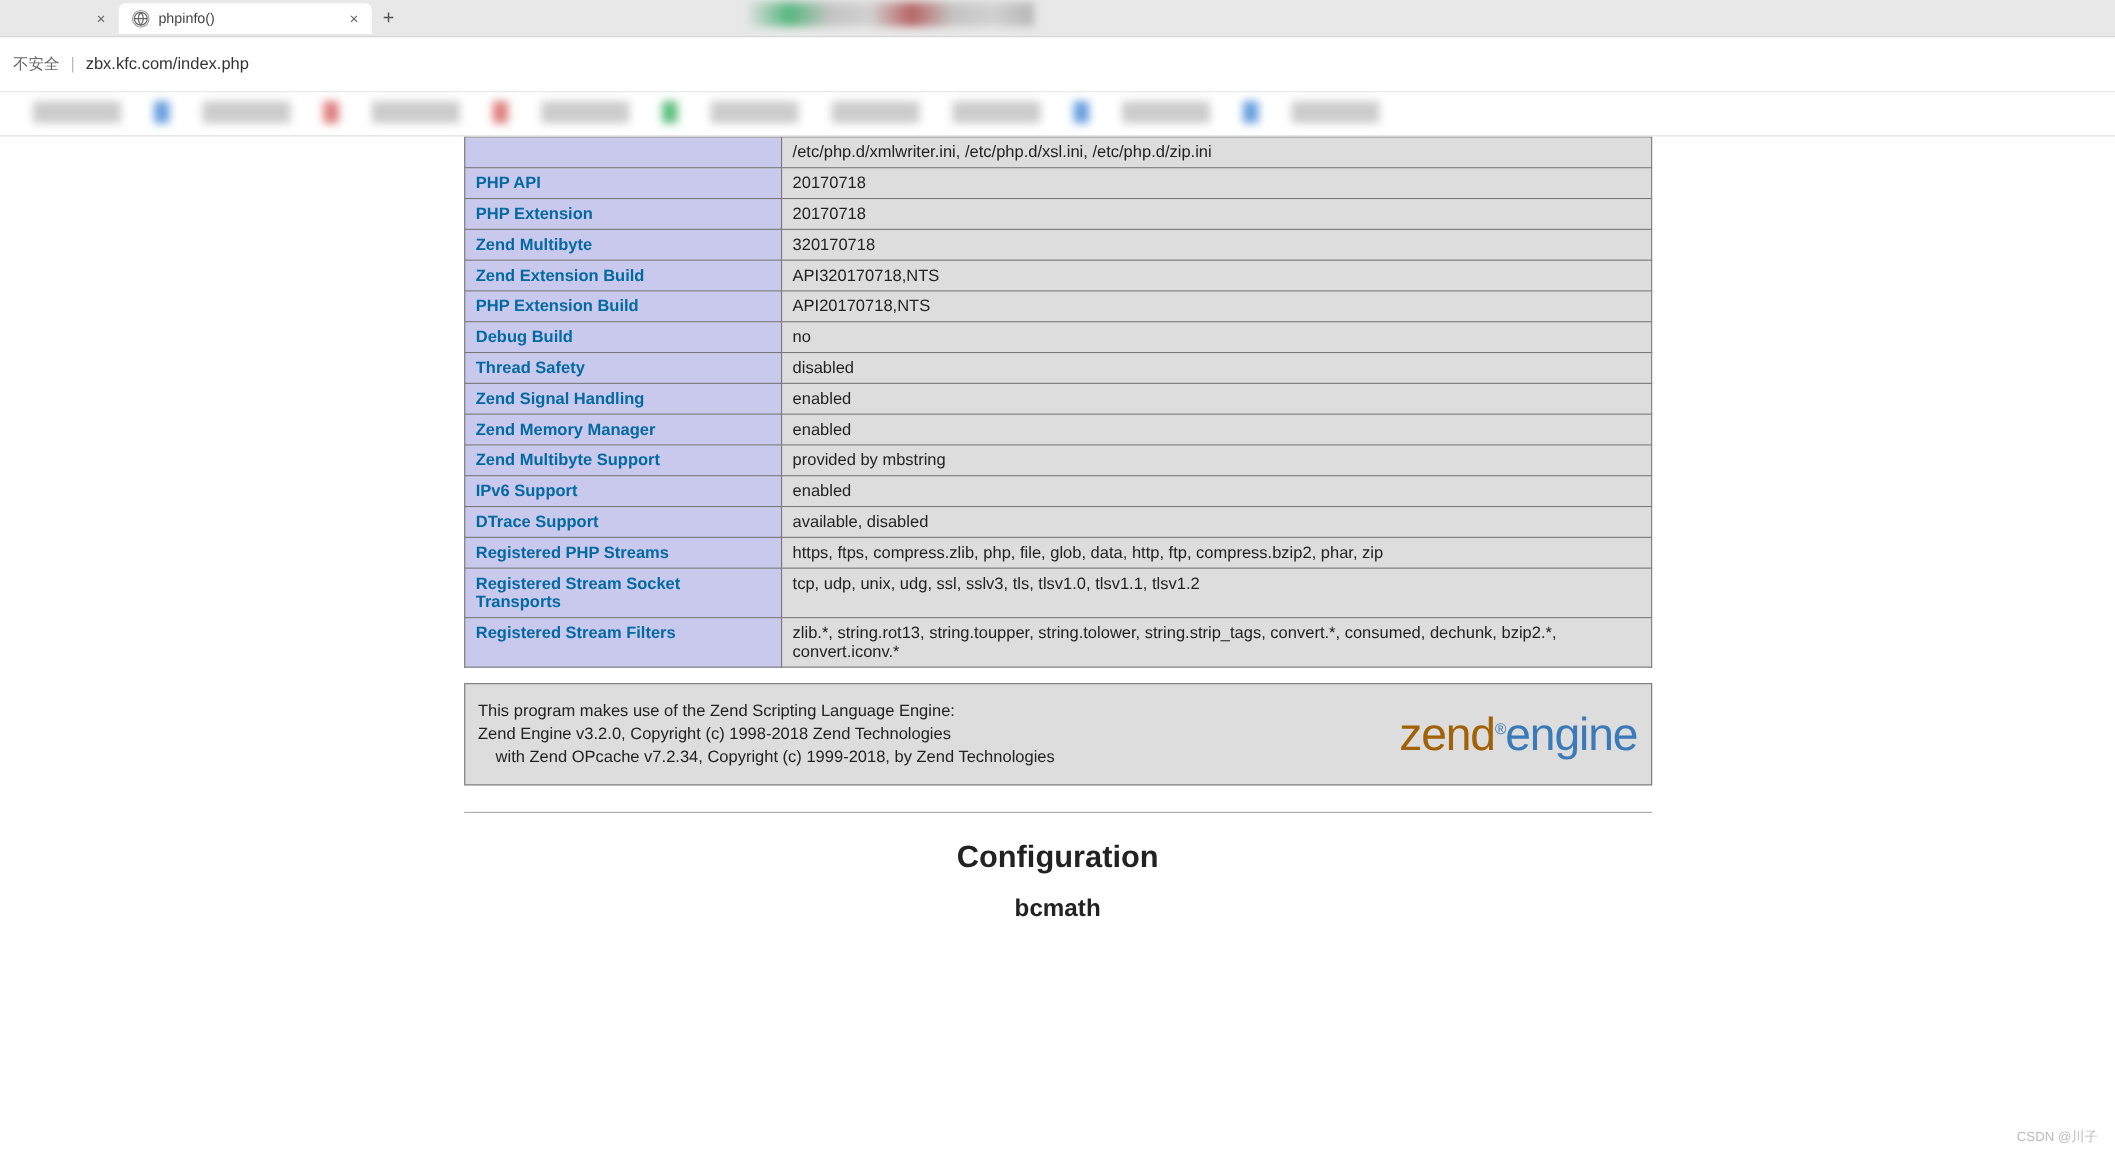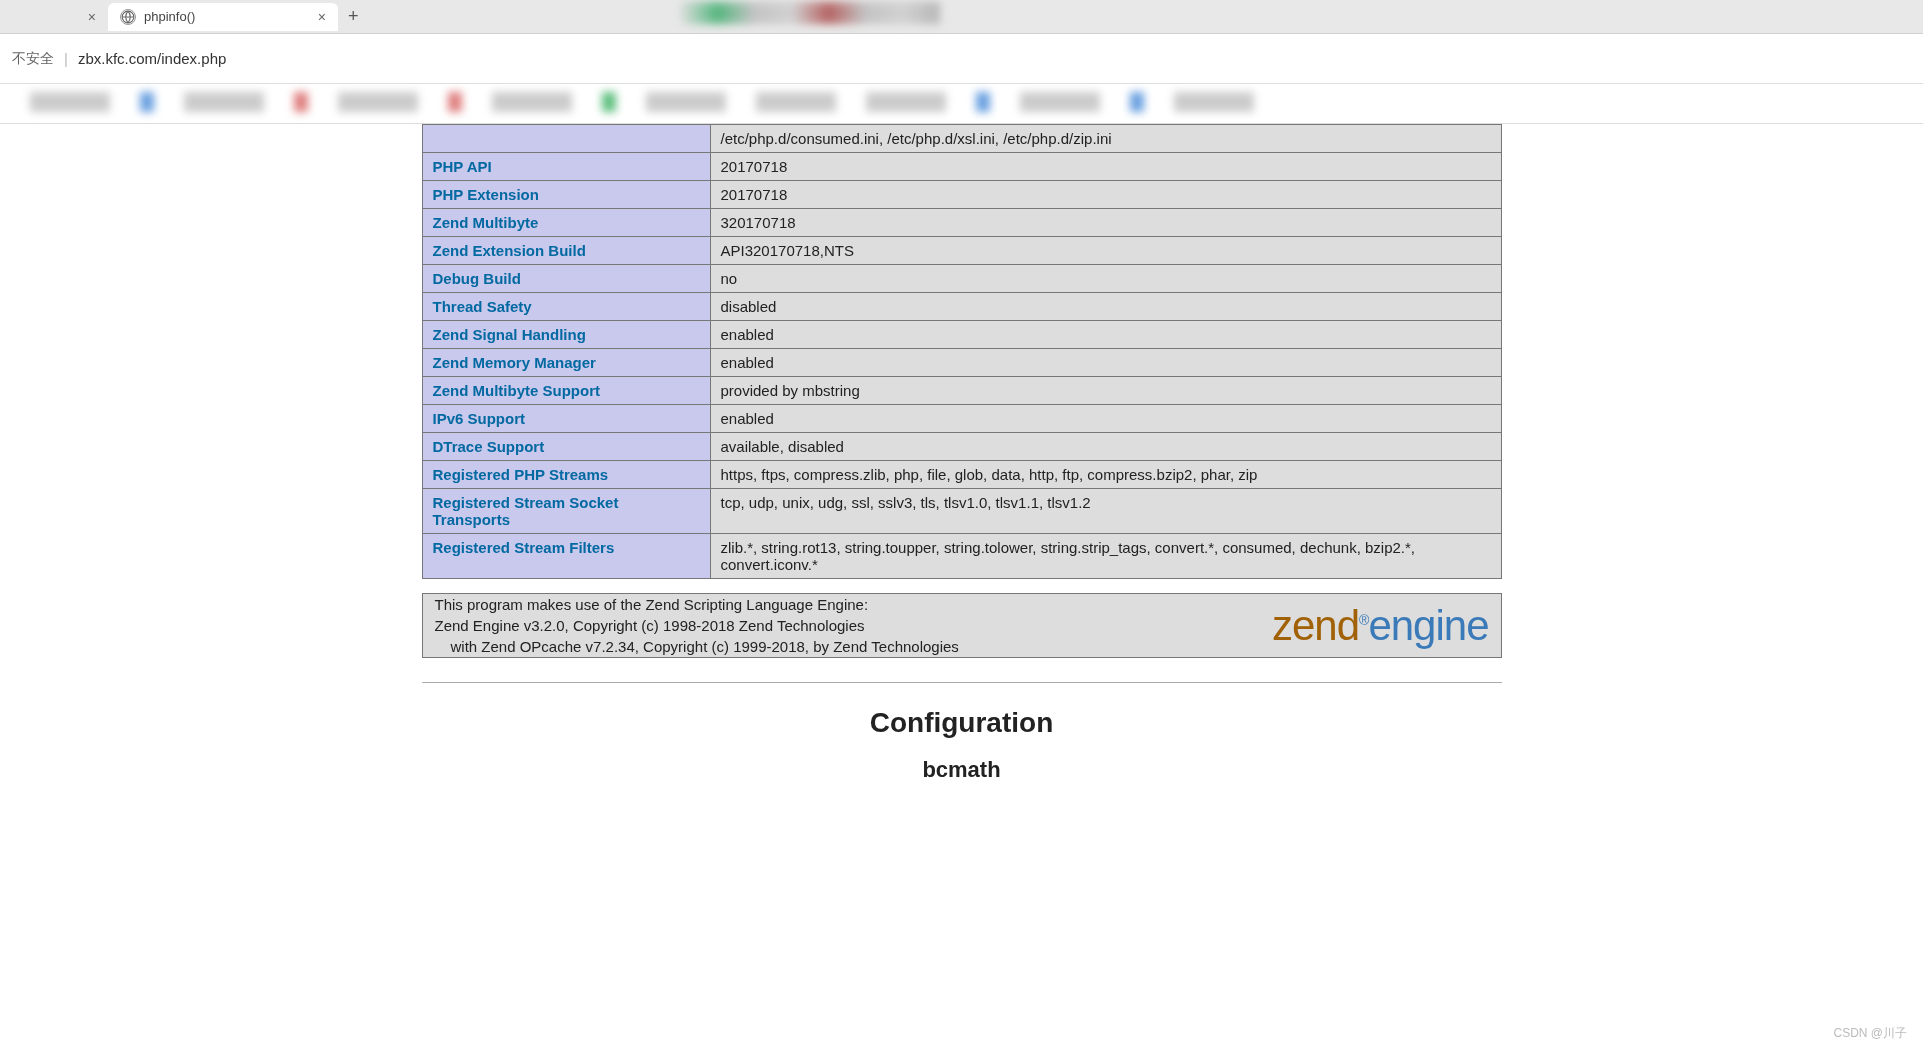--- a/index.html
+++ b/index.html
@@ -31,21 +31,21 @@
     .content { padding: 0 0 40px 0; }
     .center { width: 1080px; margin: 0 auto; }
 
     table.phpinfo { width: 100%; border-collapse: collapse; border: 1px solid #777; }
     table.phpinfo td { border: 1px solid #777; padding: 5px 10px; font-size: 15px; vertical-align: top; }
     table.phpinfo td.e { background: #c9c8ed; font-weight: 700; width: 288px; color: #0369a1; }
     table.phpinfo td.v { background: #ddd; color: #222; }
     .truncated-row td { background: #c9c8ed; height: 18px; }
     .truncated-row td.v { background: #ddd; }
 
-    .zend-box { margin-top: 14px; border: 1px solid #777; background: #ddd; padding: 0 12px; display: flex; justify-content: space-between; align-items: center; gap: 20px; }
+    .zend-box { margin-top: 14px; border: 1px solid #777; background: #ddd; padding: 14px 12px; display: flex; justify-content: space-between; align-items: center; gap: 20px; }
     .zend-box .txt { font-size: 15px; line-height: 1.4; color: #222; }
     .indent { padding-left: 16px; }
     .zend-logo { font-family: "Segoe UI", Arial, sans-serif; font-size: 42px; color: #1e4a8a; font-weight: 400; letter-spacing: -1px; white-space: nowrap; }
     .zend-logo .zend-bold { font-weight: 400; color: #a16207; }
     .zend-logo .engine { color: #3a7ab8; font-weight: 300; }
     .zend-logo .reg { font-size: 14px; vertical-align: super; color: #3a7ab8; }
 
     hr.sep { border: none; border-top: 1px solid #aaa; margin: 24px 0; }
 
     h1.config { font-size: 28px; font-weight: 700; text-align: center; margin: 24px 0 10px; }
@@ -100,39 +100,43 @@
   </div>
 </div>
 
 <div class="content">
   <div class="center">
 
     <table class="phpinfo">
       <tbody>
           <tr class="truncated-row">
         <td class="e"></td>
-        <td class="v">/etc/php.d/consumed.ini, /etc/php.d/xsl.ini, /etc/php.d/zip.ini</td>
+        <td class="v">/etc/php.d/xmlwriter.ini, /etc/php.d/xsl.ini, /etc/php.d/zip.ini</td>
       </tr>
       </tbody>
         <tbody id="rows-body">
           <tr>
             <td class="e">PHP API</td>
             <td class="v">20170718</td>
           </tr>
           <tr>
             <td class="e">PHP Extension</td>
             <td class="v">20170718</td>
           </tr>
           <tr>
             <td class="e">Zend Multibyte</td>
             <td class="v">320170718</td>
           </tr>
           <tr>
             <td class="e">Zend Extension Build</td>
             <td class="v">API320170718,NTS</td>
+          </tr>
+          <tr>
+            <td class="e">PHP Extension Build</td>
+            <td class="v">API20170718,NTS</td>
           </tr>
           <tr>
             <td class="e">Debug Build</td>
             <td class="v">no</td>
           </tr>
           <tr>
             <td class="e">Thread Safety</td>
             <td class="v">disabled</td>
           </tr>
           <tr>

